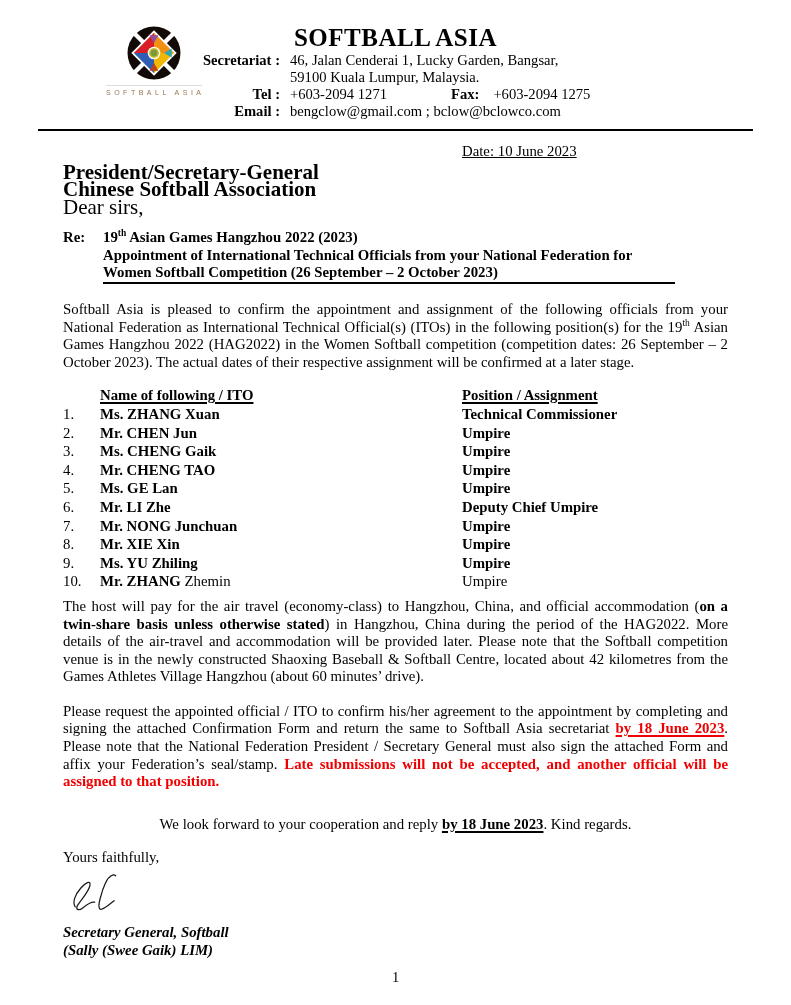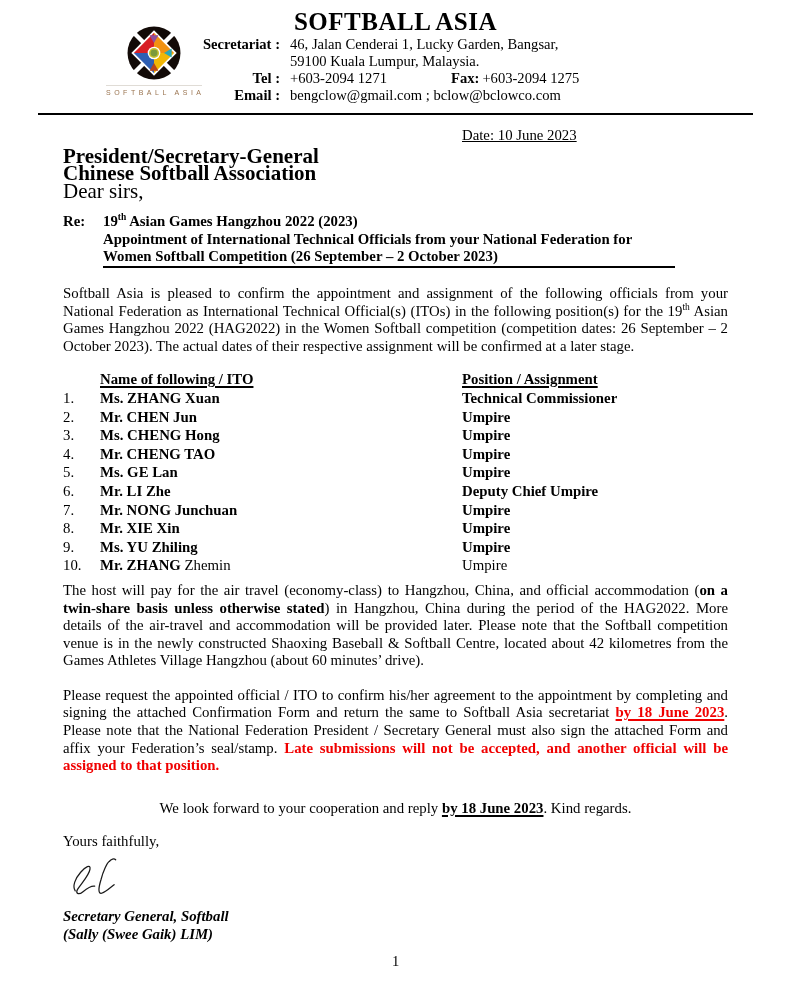--- a/index.html
+++ b/index.html
@@ -1,30 +1,30 @@
 <!DOCTYPE html>
 <html><head>
 <meta charset="utf-8">
 <style>
   html,body{margin:0;padding:0;background:#fff;}
   body{width:791px;height:1005px;font-family:"Liberation Serif",serif;color:#000;overflow:hidden;}
   .page{position:relative;width:791px;height:1005px;background:#fff;}
 
   
-  .header{position:relative;padding-top:8px;}
+  .header{position:relative;padding-top:24px;}
   .org-title{text-align:center;font-size:25px;font-weight:bold;line-height:28px;letter-spacing:0.5px;}
   .logo-block{position:absolute;left:106px;top:24px;width:96px;text-align:center;}
   .logo-block svg{display:block;margin:0 auto;}
   .logo-caption{font-size:7px;letter-spacing:3.5px;color:#9a7450;border-top:1px solid #e0dcd6;padding-top:3px;margin-top:3px;white-space:nowrap;font-family:"Liberation Sans",sans-serif;}
   .contact{margin-left:196px;}
   .contact-row{display:flex;font-size:14.6px;line-height:17px;}
   .contact-label{width:84px;text-align:right;font-weight:bold;flex:0 0 84px;}
   .contact-value{margin-left:10px;white-space:nowrap;}
   .fax-label{font-weight:bold;margin-left:64px;}
-  .fax-value{margin-left:3px;}
+  .fax-value{margin-left:14px;}
   .header-rule{border-top:2px solid #000;margin:9px 38px 0 38px;height:0;}
 
   
   .date-line{margin:11px 0 0 462px;font-size:14.8px;line-height:18px;text-decoration:underline;}
   .content{margin:0 63px;width:665px;}
   .addressee{margin-top:4px;font-size:21px;line-height:17.3px;}
   .addr-bold{font-weight:bold;}
   .salutation{font-weight:normal;}
 
   .re-block{display:flex;margin-top:13px;font-size:14.8px;line-height:17.7px;font-weight:bold;}
@@ -137,21 +137,21 @@
           <span class="off-name"><span class="off-bold">Ms. ZHANG Xuan</span><span></span></span>
           <span><span class="off-bold">Technical Commissioner</span><span></span></span>
         </div>
       <div class="off-row">
           <span class="off-num">2.</span>
           <span class="off-name"><span class="off-bold">Mr. CHEN Jun</span><span></span></span>
           <span><span class="off-bold">Umpire</span><span></span></span>
         </div>
       <div class="off-row">
           <span class="off-num">3.</span>
-          <span class="off-name"><span class="off-bold">Ms. CHENG Hong</span><span></span></span>
+          <span class="off-name"><span class="off-bold">Ms. CHENG Gaik</span><span></span></span>
           <span><span class="off-bold">Umpire</span><span></span></span>
         </div>
       <div class="off-row">
           <span class="off-num">4.</span>
           <span class="off-name"><span class="off-bold">Mr. CHENG TAO</span><span></span></span>
           <span><span class="off-bold">Umpire</span><span></span></span>
         </div>
       <div class="off-row">
           <span class="off-num">5.</span>
           <span class="off-name"><span class="off-bold">Ms. GE Lan</span><span></span></span>

